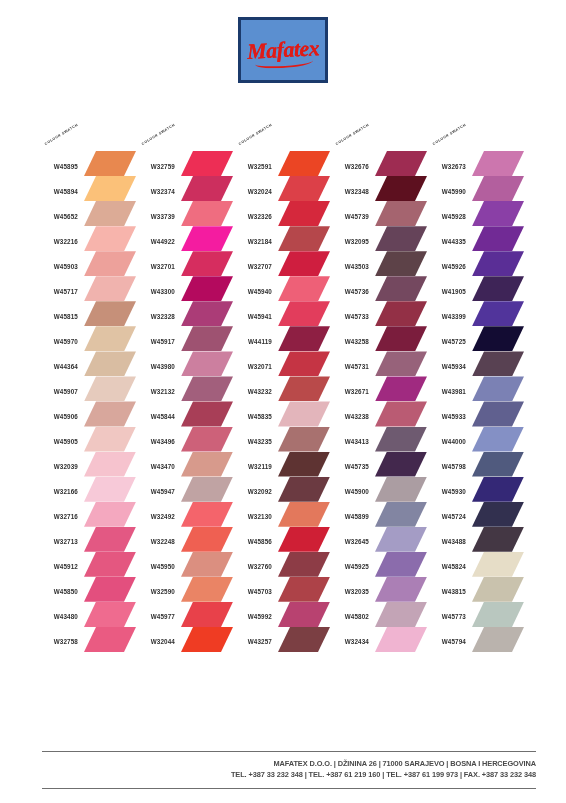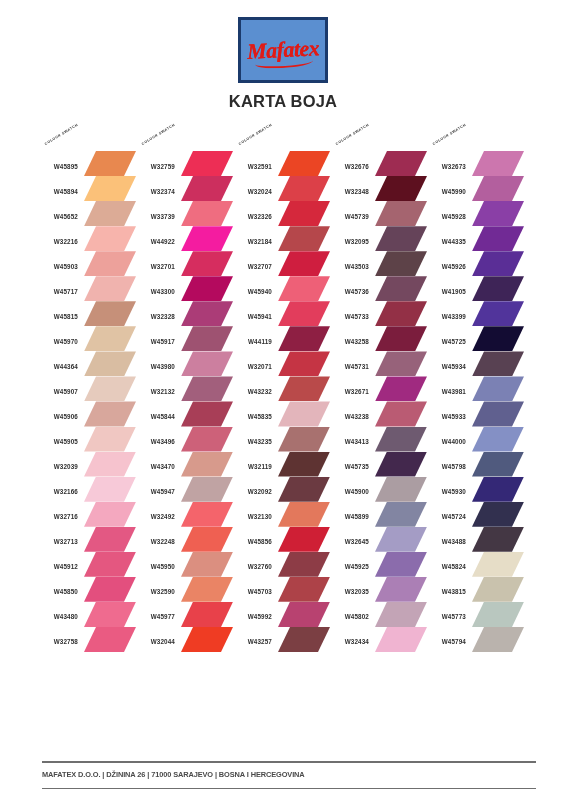--- a/index.html
+++ b/index.html
@@ -129,21 +129,21 @@
     white-space: nowrap;
     letter-spacing: 0.15px;
   }
 
   
   .footer {
     position: absolute;
     left: 42px;
     right: 30px;
     bottom: 14px;
-    text-align: left;
+    text-align: right;
   }
   .footer-rule {
     height: 1.4px;
     background: #6f6f6f;
     width: 100%;
   }
   .footer-rule.top { margin-bottom: 7px; }
   .footer-rule.bottom { margin-top: 7px; }
   .footer-line {
     font-size: 7.4px;
@@ -154,21 +154,20 @@
   }
 </style>
 </head>
 <body>
 
 <div class="header">
   <div class="logo-box">
     <span class="logo-wordmark">Mafatex</span>
     <span class="logo-swash"></span>
   </div>
-  <div class="title-1">KARTA BOJA</div>
 </div>
 
 <div class="chart" id="chart">
     <div class="column">
       <div class="col-header">COLOUR SWATCH</div>
       <div class="swatch-stack">
         <div class="row">
           <div class="swatch" style="background: rgb(232, 136, 79);"></div>
           <div class="code">W45895</div>
         </div>
@@ -588,14 +587,15 @@
           <div class="swatch" style="background: rgb(186, 179, 173);"></div>
           <div class="code">W45794</div>
         </div>
       </div>
     </div>
   </div>
 
 <div class="footer">
   <div class="footer-rule top"></div>
   <div class="footer-line">MAFATEX D.O.O. | DŽININA 26 | 71000 SARAJEVO | BOSNA I HERCEGOVINA</div>
+  <div class="footer-line">TEL. +387 33 232 348 | TEL. +387 61 219 160 | TEL. +387 61 199 973 | FAX. +387 33 232 348</div>
   <div class="footer-rule bottom"></div>
 </div>
 
 </body></html>

